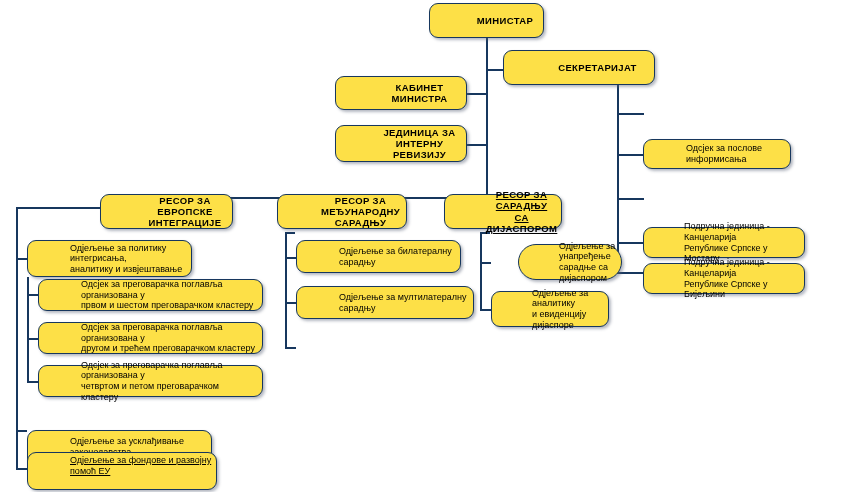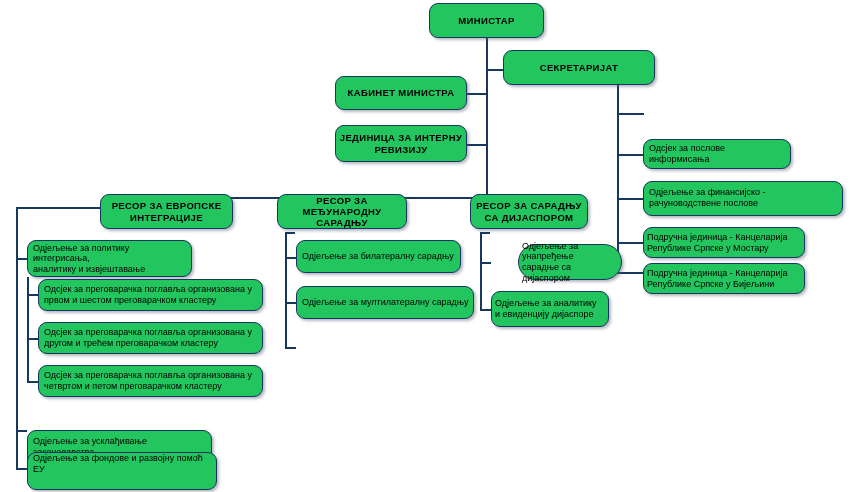--- a/index.html
+++ b/index.html
@@ -15,27 +15,28 @@
     width: 850px;
     height: 492px;
     background: #ffffff;
     overflow: hidden;
   }
   .node {
     position: absolute;
     box-sizing: border-box;
     border: 1.6px solid #17375E;
     border-radius: 9px;
-    background: #22c55e;
+    background: #fde047;
     box-shadow: 2px 2px 3px rgba(90,100,120,0.45);
     display: flex;
     align-items: center;
     color: #000000;
     line-height: 1.18;
     z-index: 3;
+    padding-left: 37px;
   }
   .node .txt {
     display: block;
     width: 100%;
     white-space: pre-line;
   }
   
   .lvl-top .txt,
   .lvl-unit .txt,
   .lvl-sector .txt {
@@ -50,21 +51,21 @@
     font-size: 9px;
     padding-left: 5px;
     padding-right: 4px;
   }
   .lvl-dept.center .txt {
     text-align: left;
     padding-left: 3px;
     padding-right: 3px;
   }
   .lvl-dept.top-align { align-items: flex-start; padding-top: 5px; }
-  .lvl-dept.bottom-align { align-items: flex-start; padding-bottom: 11px; }
+  .lvl-dept.bottom-align { align-items: center; padding-bottom: 11px; text-decoration: underline; }
 
   .conn {
     position: absolute;
     background: #17375E;
     z-index: 1;
   }
   .conn.h { height: 1.6px; }
   .conn.v { width: 1.6px; }
 </style>
 </head>
@@ -135,33 +136,30 @@
   <div class="node lvl-sector" style="left:100px; top:194px; width:133px; height:35px;">
     <span class="txt">РЕСОР ЗА ЕВРОПСКЕ
 ИНТЕГРАЦИЈЕ</span>
   </div>
 
   <div class="node lvl-sector" style="left:277px; top:194px; width:130px; height:35px;">
     <span class="txt">РЕСОР ЗА МЕЂУНАРОДНУ
 САРАДЊУ</span>
   </div>
 
-  <div class="node lvl-sector" style="left:470px; top:194px; width:118px; height:35px;">
+  <div class="node lvl-sector" style="left:444px; top:194px; width:118px; height:35px;text-decoration:underline;">
     <span class="txt">РЕСОР ЗА САРАДЊУ
 СА ДИЈАСПОРОМ</span>
   </div>
 
 
   <div class="node lvl-dept" style="left:643px; top:139px; width:148px; height:30px;">
     <span class="txt">Одсјек за послове информисања</span>
   </div>
 
-  <div class="node lvl-dept top-align" style="left:643px; top:181px; width:200px; height:35px;">
-    <span class="txt">Одјељење за финансијско - рачуноводствене послове</span>
-  </div>
 
   <div class="node lvl-dept center" style="left:643px; top:227px; width:162px; height:31px;">
     <span class="txt">Подручна јединица - Канцеларија
 Републике Српске у Мостару</span>
   </div>
 
   <div class="node lvl-dept center" style="left:643px; top:263px; width:162px; height:31px;">
     <span class="txt">Подручна јединица - Канцеларија
 Републике Српске у Бијељини</span>
   </div>

